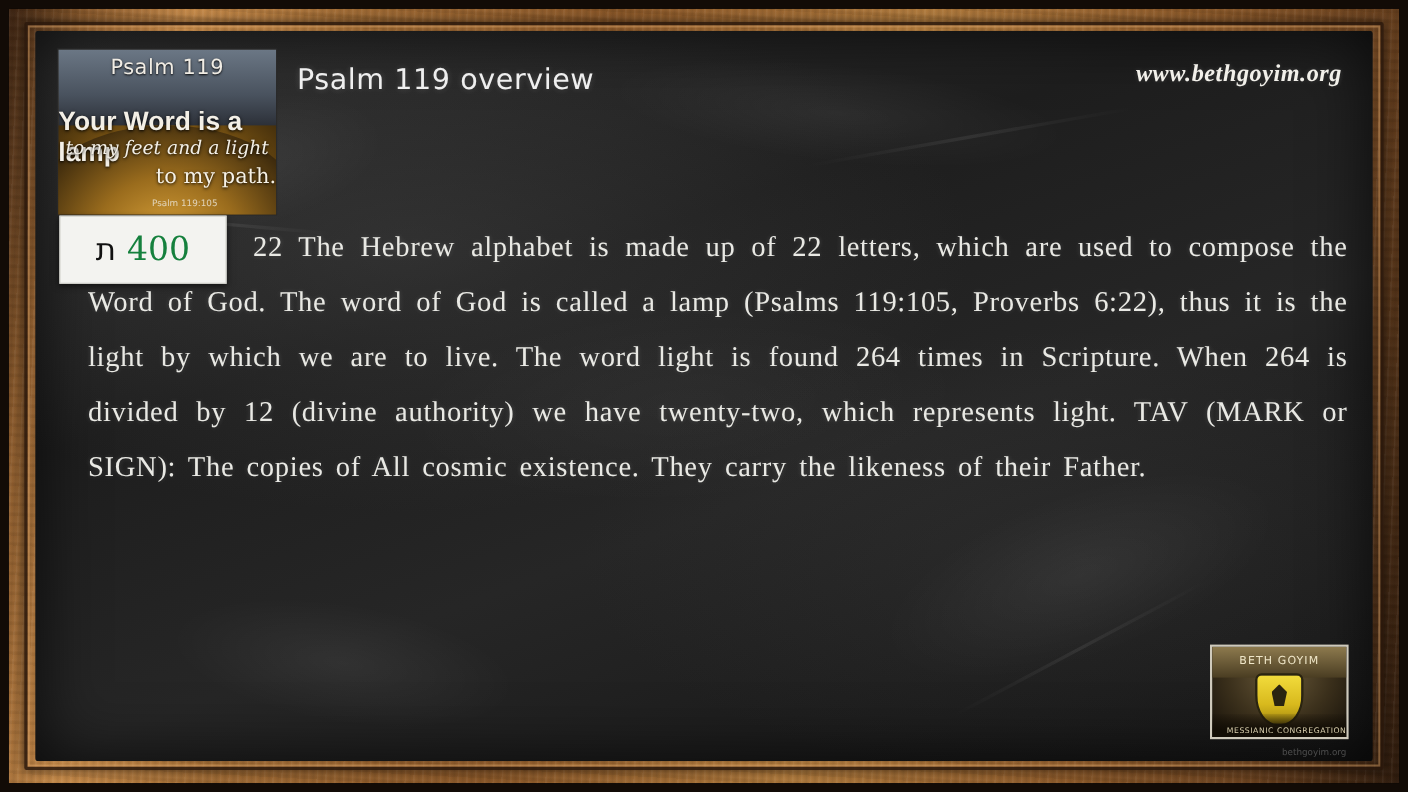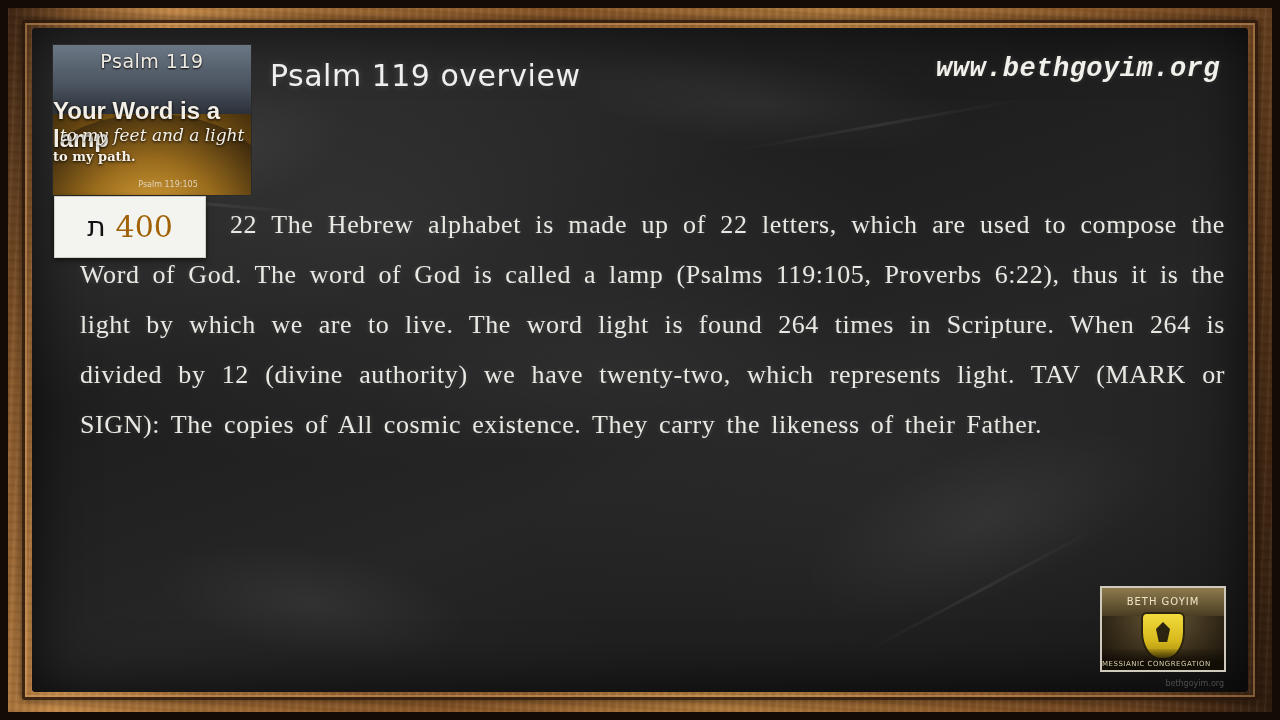--- a/index.html
+++ b/index.html
@@ -165,56 +165,56 @@
     position: absolute; left: 0; right: 0; top: 80px;
     text-align: center;
     color: #f3efe6;
     font-family: "DejaVu Serif", serif;
     font-size: 17px;
     text-shadow: 0 1px 3px #000;
     font-style: italic;
   }
   .thumb .t-line3 {
     position: absolute; left: 0; right: 0; top: 104px;
-    text-align: left;
+    text-align: right;
     color: #f6f1e6;
     font-family: "DejaVu Serif", serif;
-    font-size: 13px;
-    font-weight: bold;
+    font-size: 19px;
+    font-weight: normal;
     text-shadow: 0 1px 3px #000;
   }
   .thumb .t-ref {
     position: absolute; left: 0; right: 0; bottom: 6px;
     text-align: center;
     color: #e9e2d2;
     font-size: 8px;
     opacity: .85;
     margin-left: 32px;
   }
 
   .slide-title {
     position: absolute;
     left: 238px;
     top: 30px;
     color: #efefef;
-    font-size: 30px;
+    font-size: 26px;
     letter-spacing: 0.5px;
     font-family: "DejaVu Sans", sans-serif;
     text-shadow: 0 0 6px rgba(255,255,255,0.18);
   }
 
   .site-url {
     position: absolute;
     right: 28px;
     top: 26px;
     color: #f2f0ea;
-    font-family: Liberation Mono, monospace;
+    font-family: Liberation Serif, serif;
     font-style: italic;
     font-weight: bold;
-    font-size: 27px;
+    font-size: 22px;
     letter-spacing: 0.5px;
     text-shadow: 0 0 5px rgba(255,255,255,0.15);
   }
 
   
   .letter-card {
     position: absolute;
     left: 22px;
     top: 168px;
     width: 152px;
@@ -230,21 +230,21 @@
   }
   .letter-card .heb {
     font-family: "DejaVu Sans", sans-serif;
     font-size: 28px;
     color: #111;
     line-height: 1;
   }
   .letter-card .num {
     font-family: "DejaVu Serif", serif;
     font-size: 30px;
-    color: #a16207;
+    color: #15803d;
     line-height: 1;
   }
 
   
   .body-text {
     position: absolute;
     left: 48px;
     top: 172px;
     width: 1145px;
     color: #e9e9e4;
@@ -300,21 +300,21 @@
     background: #2a2410;
     clip-path: polygon(50% 0%, 100% 35%, 80% 100%, 20% 100%, 0% 35%);
   }
   .logo-badge .lb-bottom {
     position: absolute; left: 0; right: 0; bottom: 0; height: 26%;
     background: linear-gradient(180deg, rgba(20,14,6,0.1) 0%, #120d05 70%);
   }
   .logo-badge .lb-caption {
     position: absolute;
     left: 0; right: 0; bottom: 2px;
-    text-align: left;
+    text-align: right;
     color: #d9cfae;
     font-size: 7px;
     letter-spacing: .5px;
   }
 
   .watermark {
     position: absolute;
     right: 24px;
     bottom: 4px;
     color: rgba(190,190,190,0.35);

